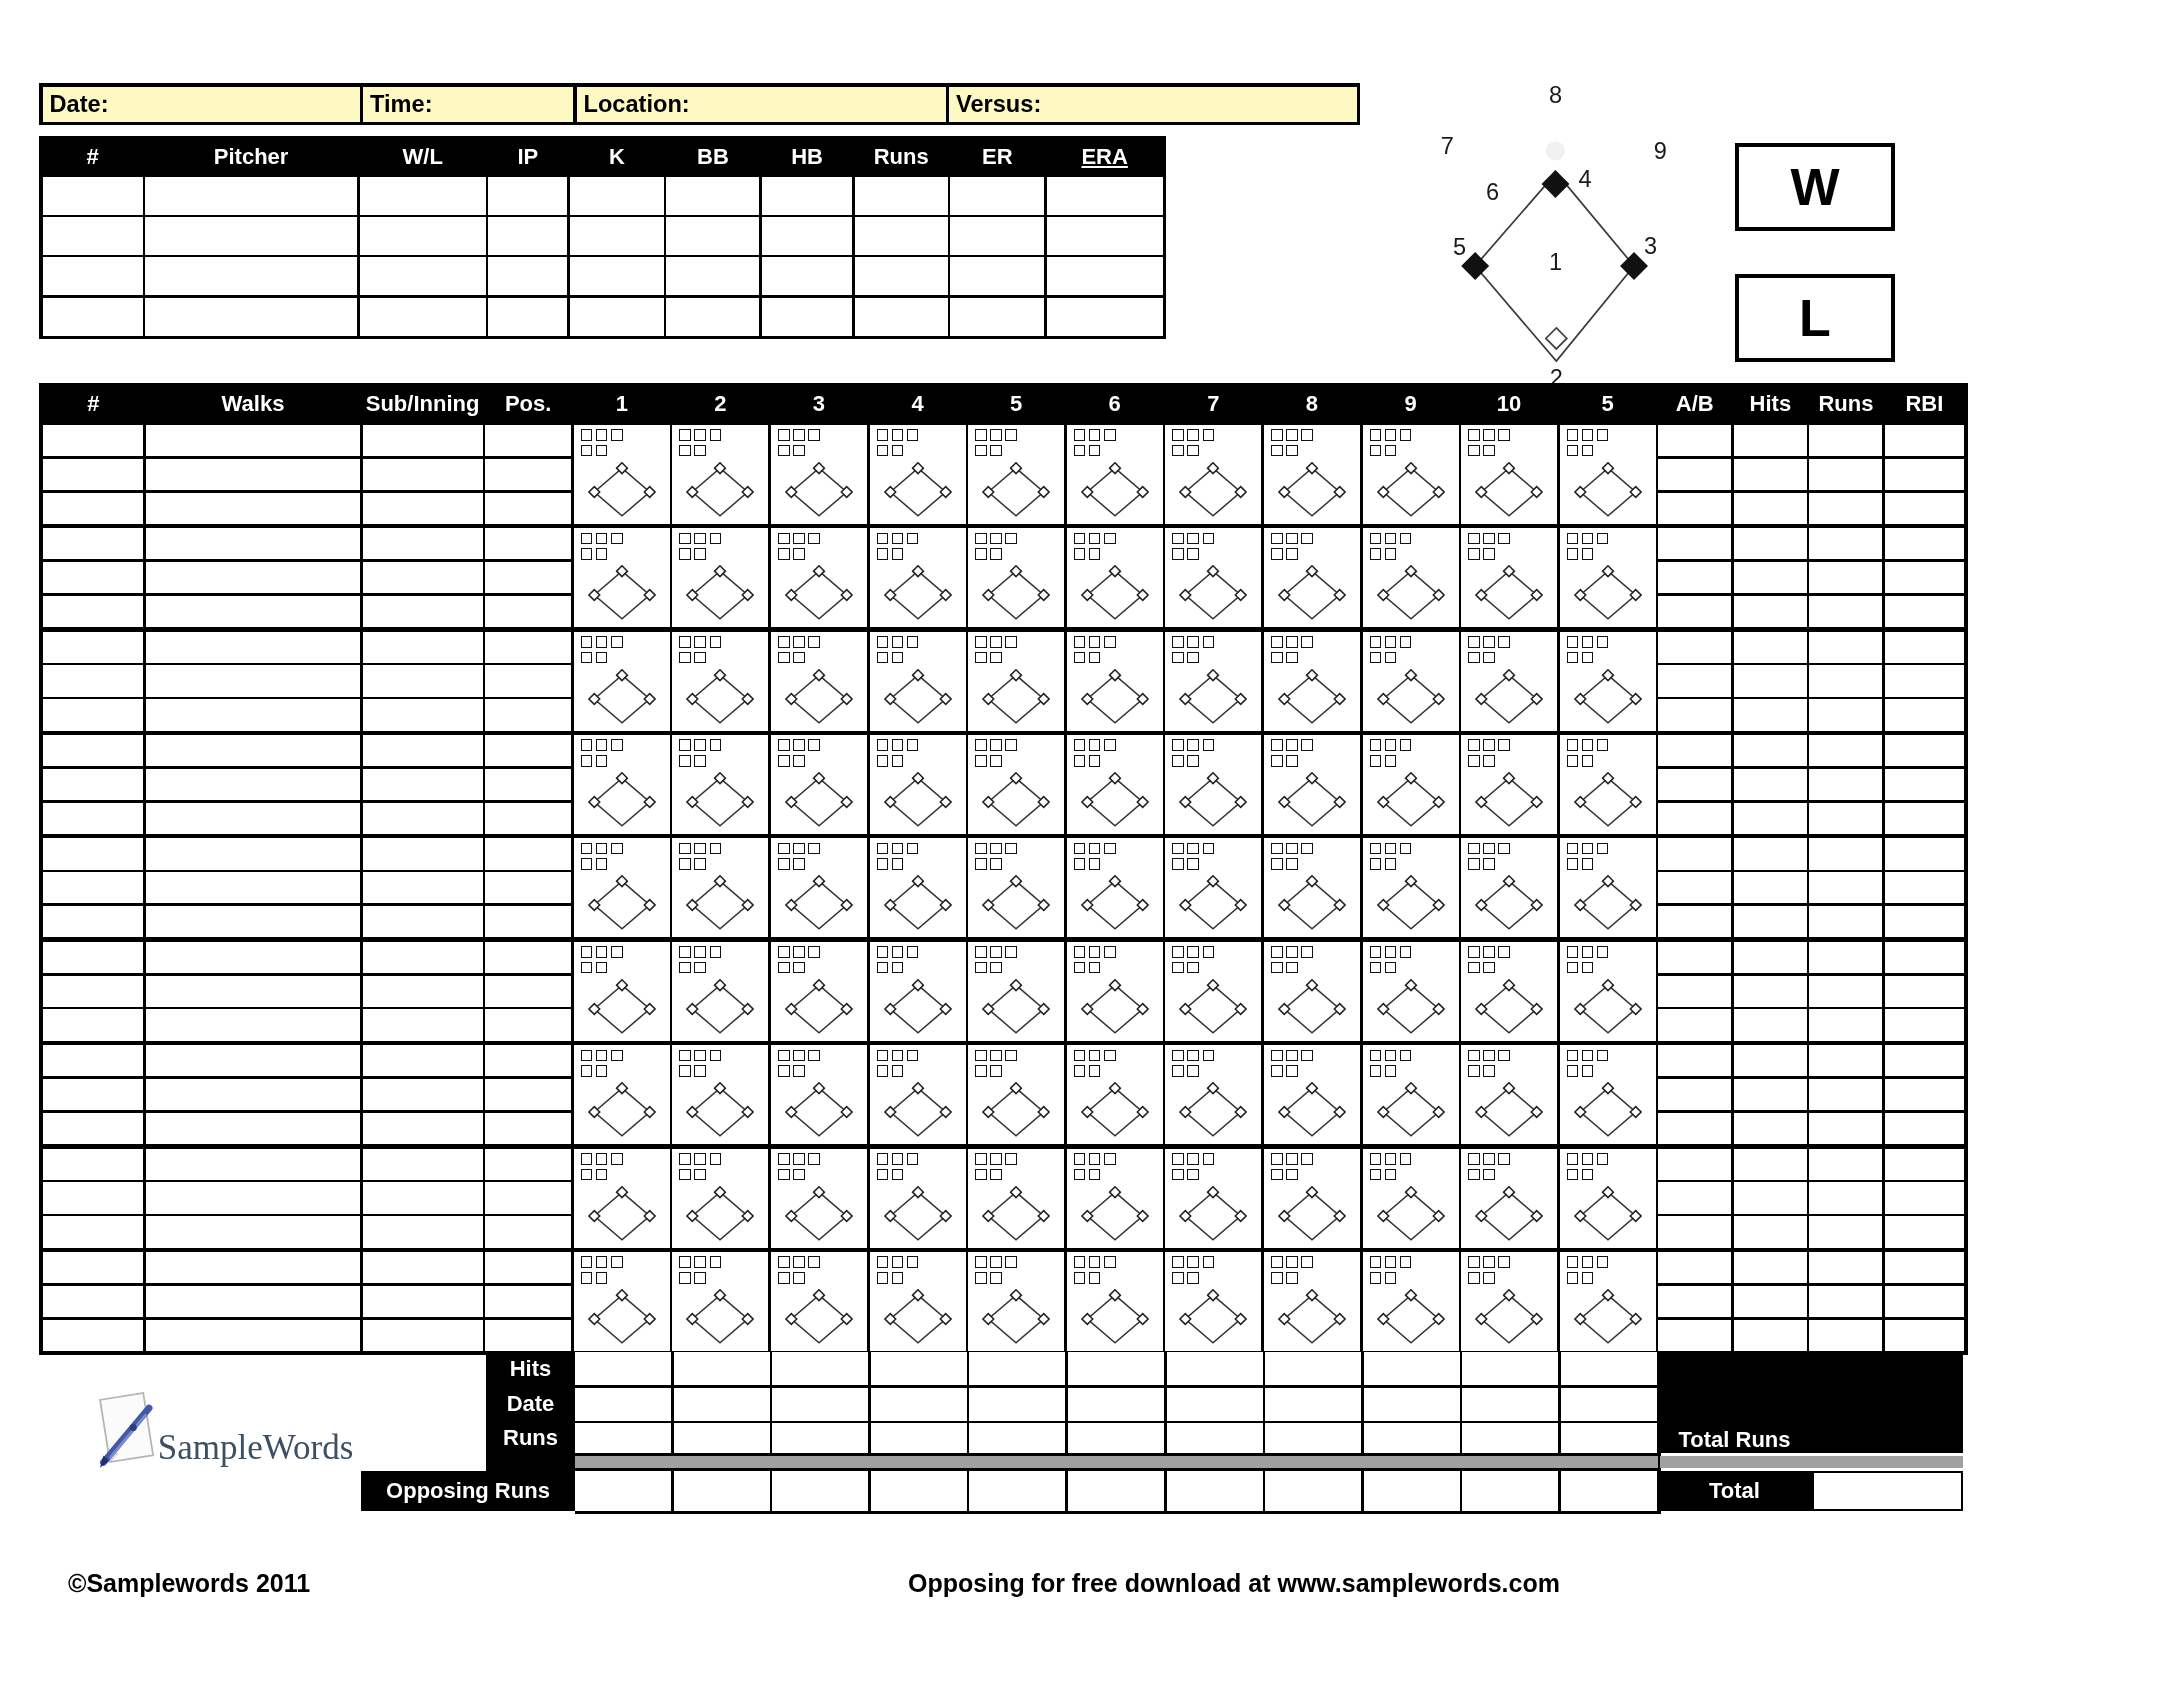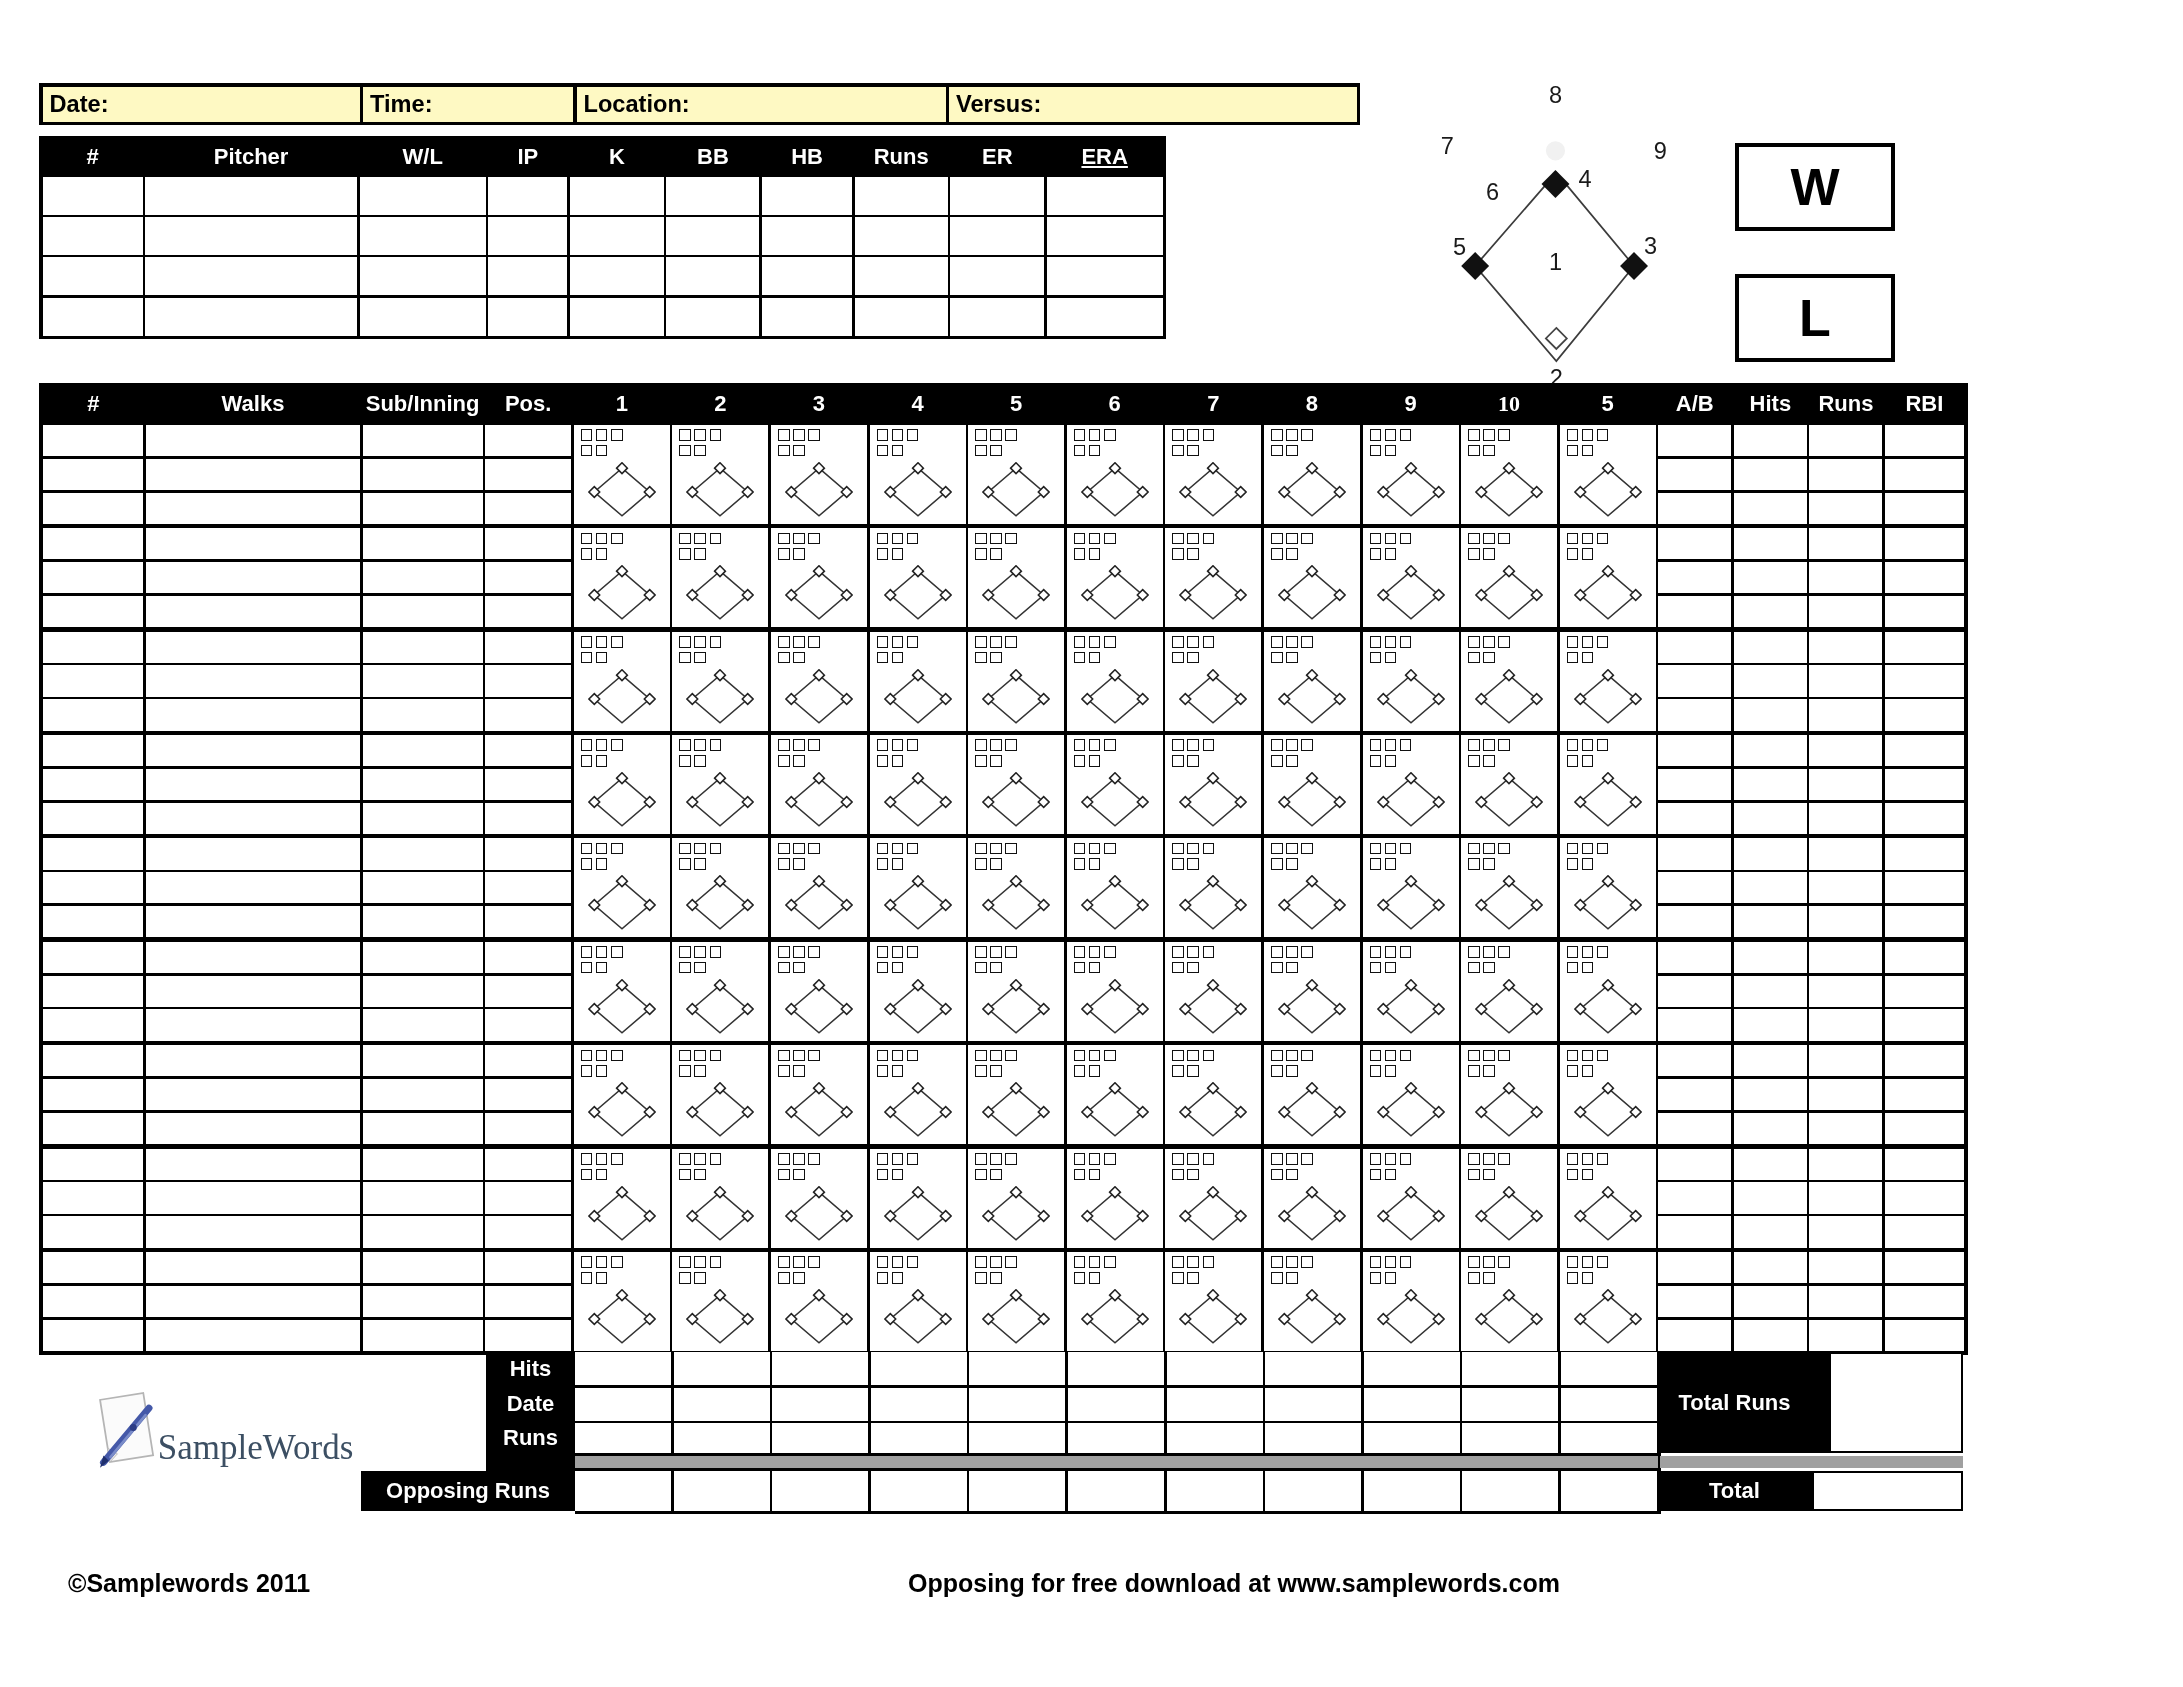--- a/index.html
+++ b/index.html
@@ -60,21 +60,21 @@
     position:absolute;left:575px;top:1352px;width:1086px;height:162px;background:#000;
     display:flex;flex-direction:column;gap:2.6px;box-sizing:border-box;padding:0 2.6px 2.6px 0;
   }
   .sum-row{display:flex;gap:2.6px;}
   .sum-cell{background:#fff;flex:0 0 96px;}
   .sum-gray{width:100%;}
   .opposing-label{
     position:absolute;left:361px;top:1471px;width:214px;height:40px;background:#000;
     color:#fff;font-weight:bold;font-size:22px;display:flex;align-items:center;justify-content:center;
   }
-  .total-runs-box{position:absolute;left:1660px;top:1352px;width:303px;height:101px;background:#000;display:flex;gap:20px;}
+  .total-runs-box{position:absolute;left:1660px;top:1352px;width:303px;height:101px;background:#000;display:flex;gap:20px;align-items:flex-end;}
   .total-box{position:absolute;left:1660px;top:1471px;width:303px;height:40px;background:#000;display:flex;gap:2.6px;}
   .total-label{flex:0 0 149px;color:#fff;font-weight:bold;font-size:22px;display:flex;align-items:center;justify-content:center;text-align:center;}
   .total-cell{flex:1 1 auto;background:#fff;border:2.6px solid #000;}
   .gray-right{position:absolute;left:1660px;top:1456px;width:303px;height:12.2px;}
   
   .logo{position:absolute;left:93px;top:1387px;display:flex;align-items:flex-end;}
   .logo-text{font-family:"Liberation Serif",serif;font-size:35px;margin-left:-5.2px;margin-bottom:5.2px;}
   .footer-copyright{position:absolute;left:68px;top:1569px;font-size:25px;font-weight:bold;}
   .footer-download{position:absolute;left:908px;top:1569px;font-size:25px;font-weight:bold;}
 </style>
@@ -192,21 +192,21 @@
       <div class="bt-hcell" style="flex: 0 0 86px;">Pos.</div>
       <div class="bt-hcell" style="flex: 0 0 96px;">1</div>
       <div class="bt-hcell" style="flex: 0 0 96px;">2</div>
       <div class="bt-hcell" style="flex: 0 0 96px;">3</div>
       <div class="bt-hcell" style="flex: 0 0 96px;">4</div>
       <div class="bt-hcell" style="flex: 0 0 96px;">5</div>
       <div class="bt-hcell" style="flex: 0 0 96px;">6</div>
       <div class="bt-hcell" style="flex: 0 0 96px;">7</div>
       <div class="bt-hcell" style="flex: 0 0 96px;">8</div>
       <div class="bt-hcell" style="flex: 0 0 96px;">9</div>
-      <div class="bt-hcell" style="flex: 0 0 96px; font-family: Liberation Serif, serif;">10</div>
+      <div class="bt-hcell" style="flex: 0 0 96px;">10</div>
       <div class="bt-hcell" style="flex: 0 0 96px;">5</div>
       <div class="bt-hcell" style="flex: 0 0 73px;">A/B</div>
       <div class="bt-hcell" style="flex: 0 0 73px;">Hits</div>
       <div class="bt-hcell" style="flex: 0 0 73px;">Runs</div>
       <div class="bt-hcell" style="flex: 1 1 auto;">RBI</div>
     </div>
     <div class="bt-block">
       <div class="bt-col" style="flex: 0 0 100px;">
         <div class="bt-cell"></div>
         <div class="bt-cell"></div>

